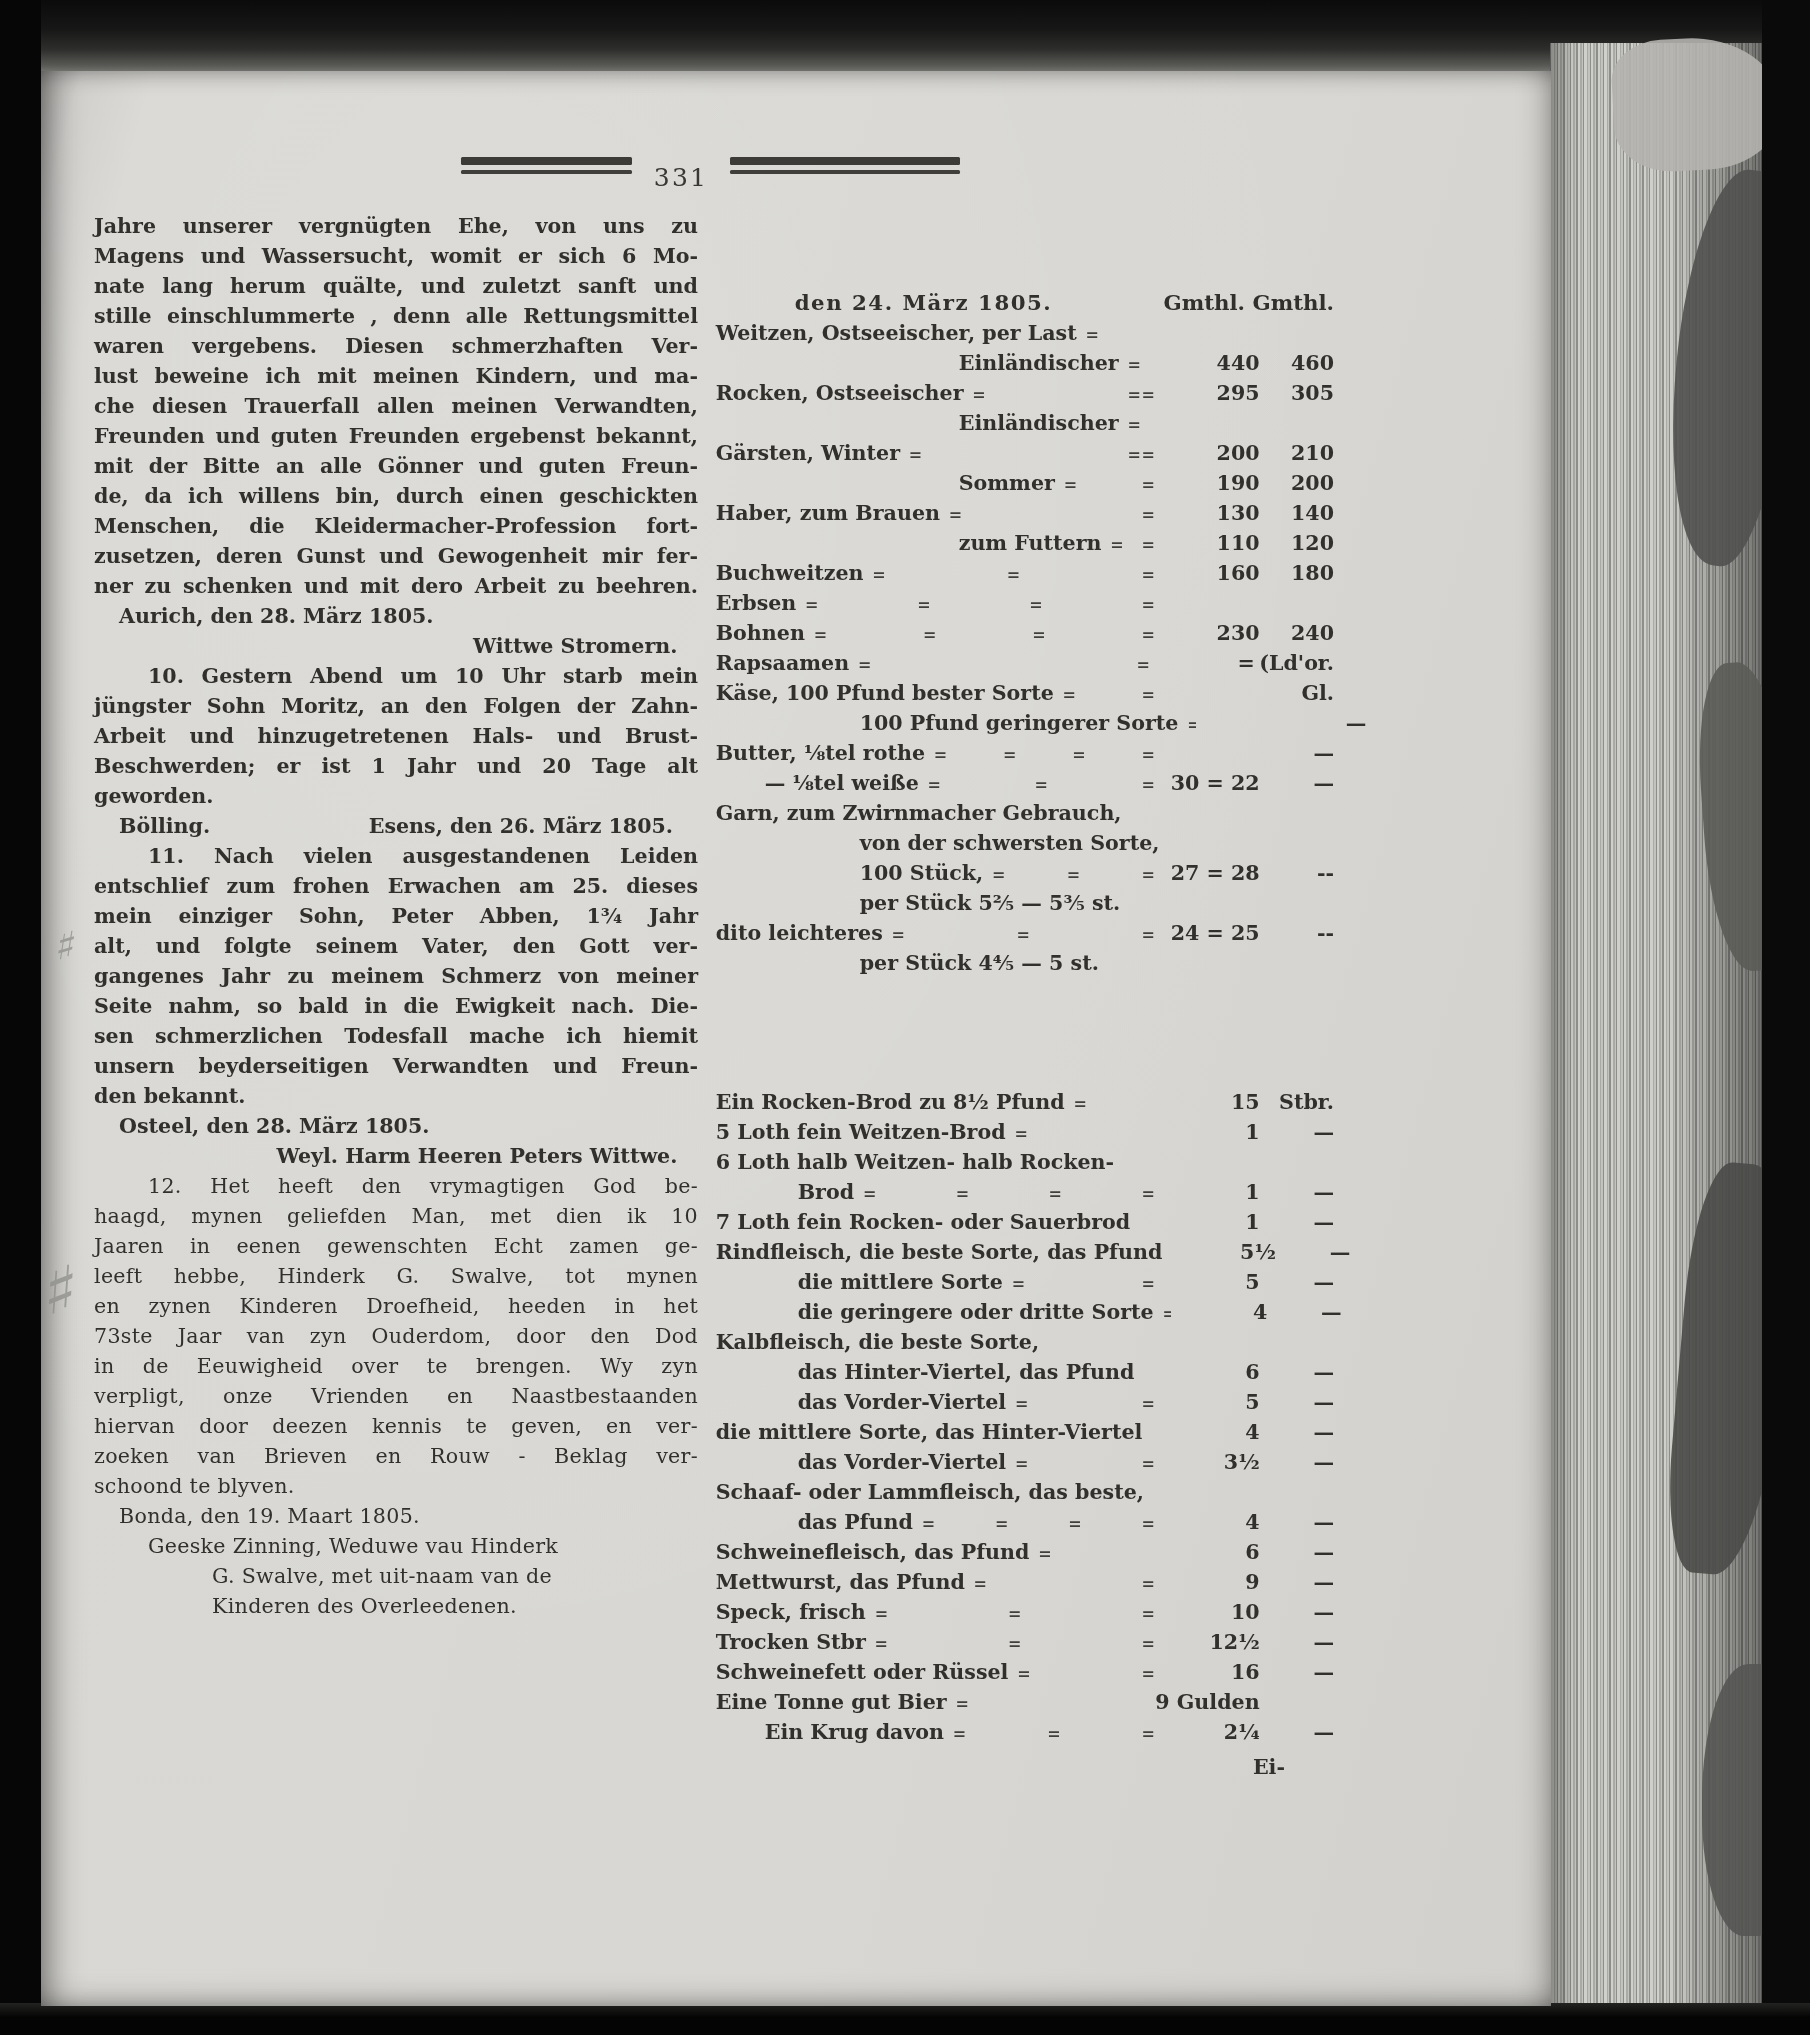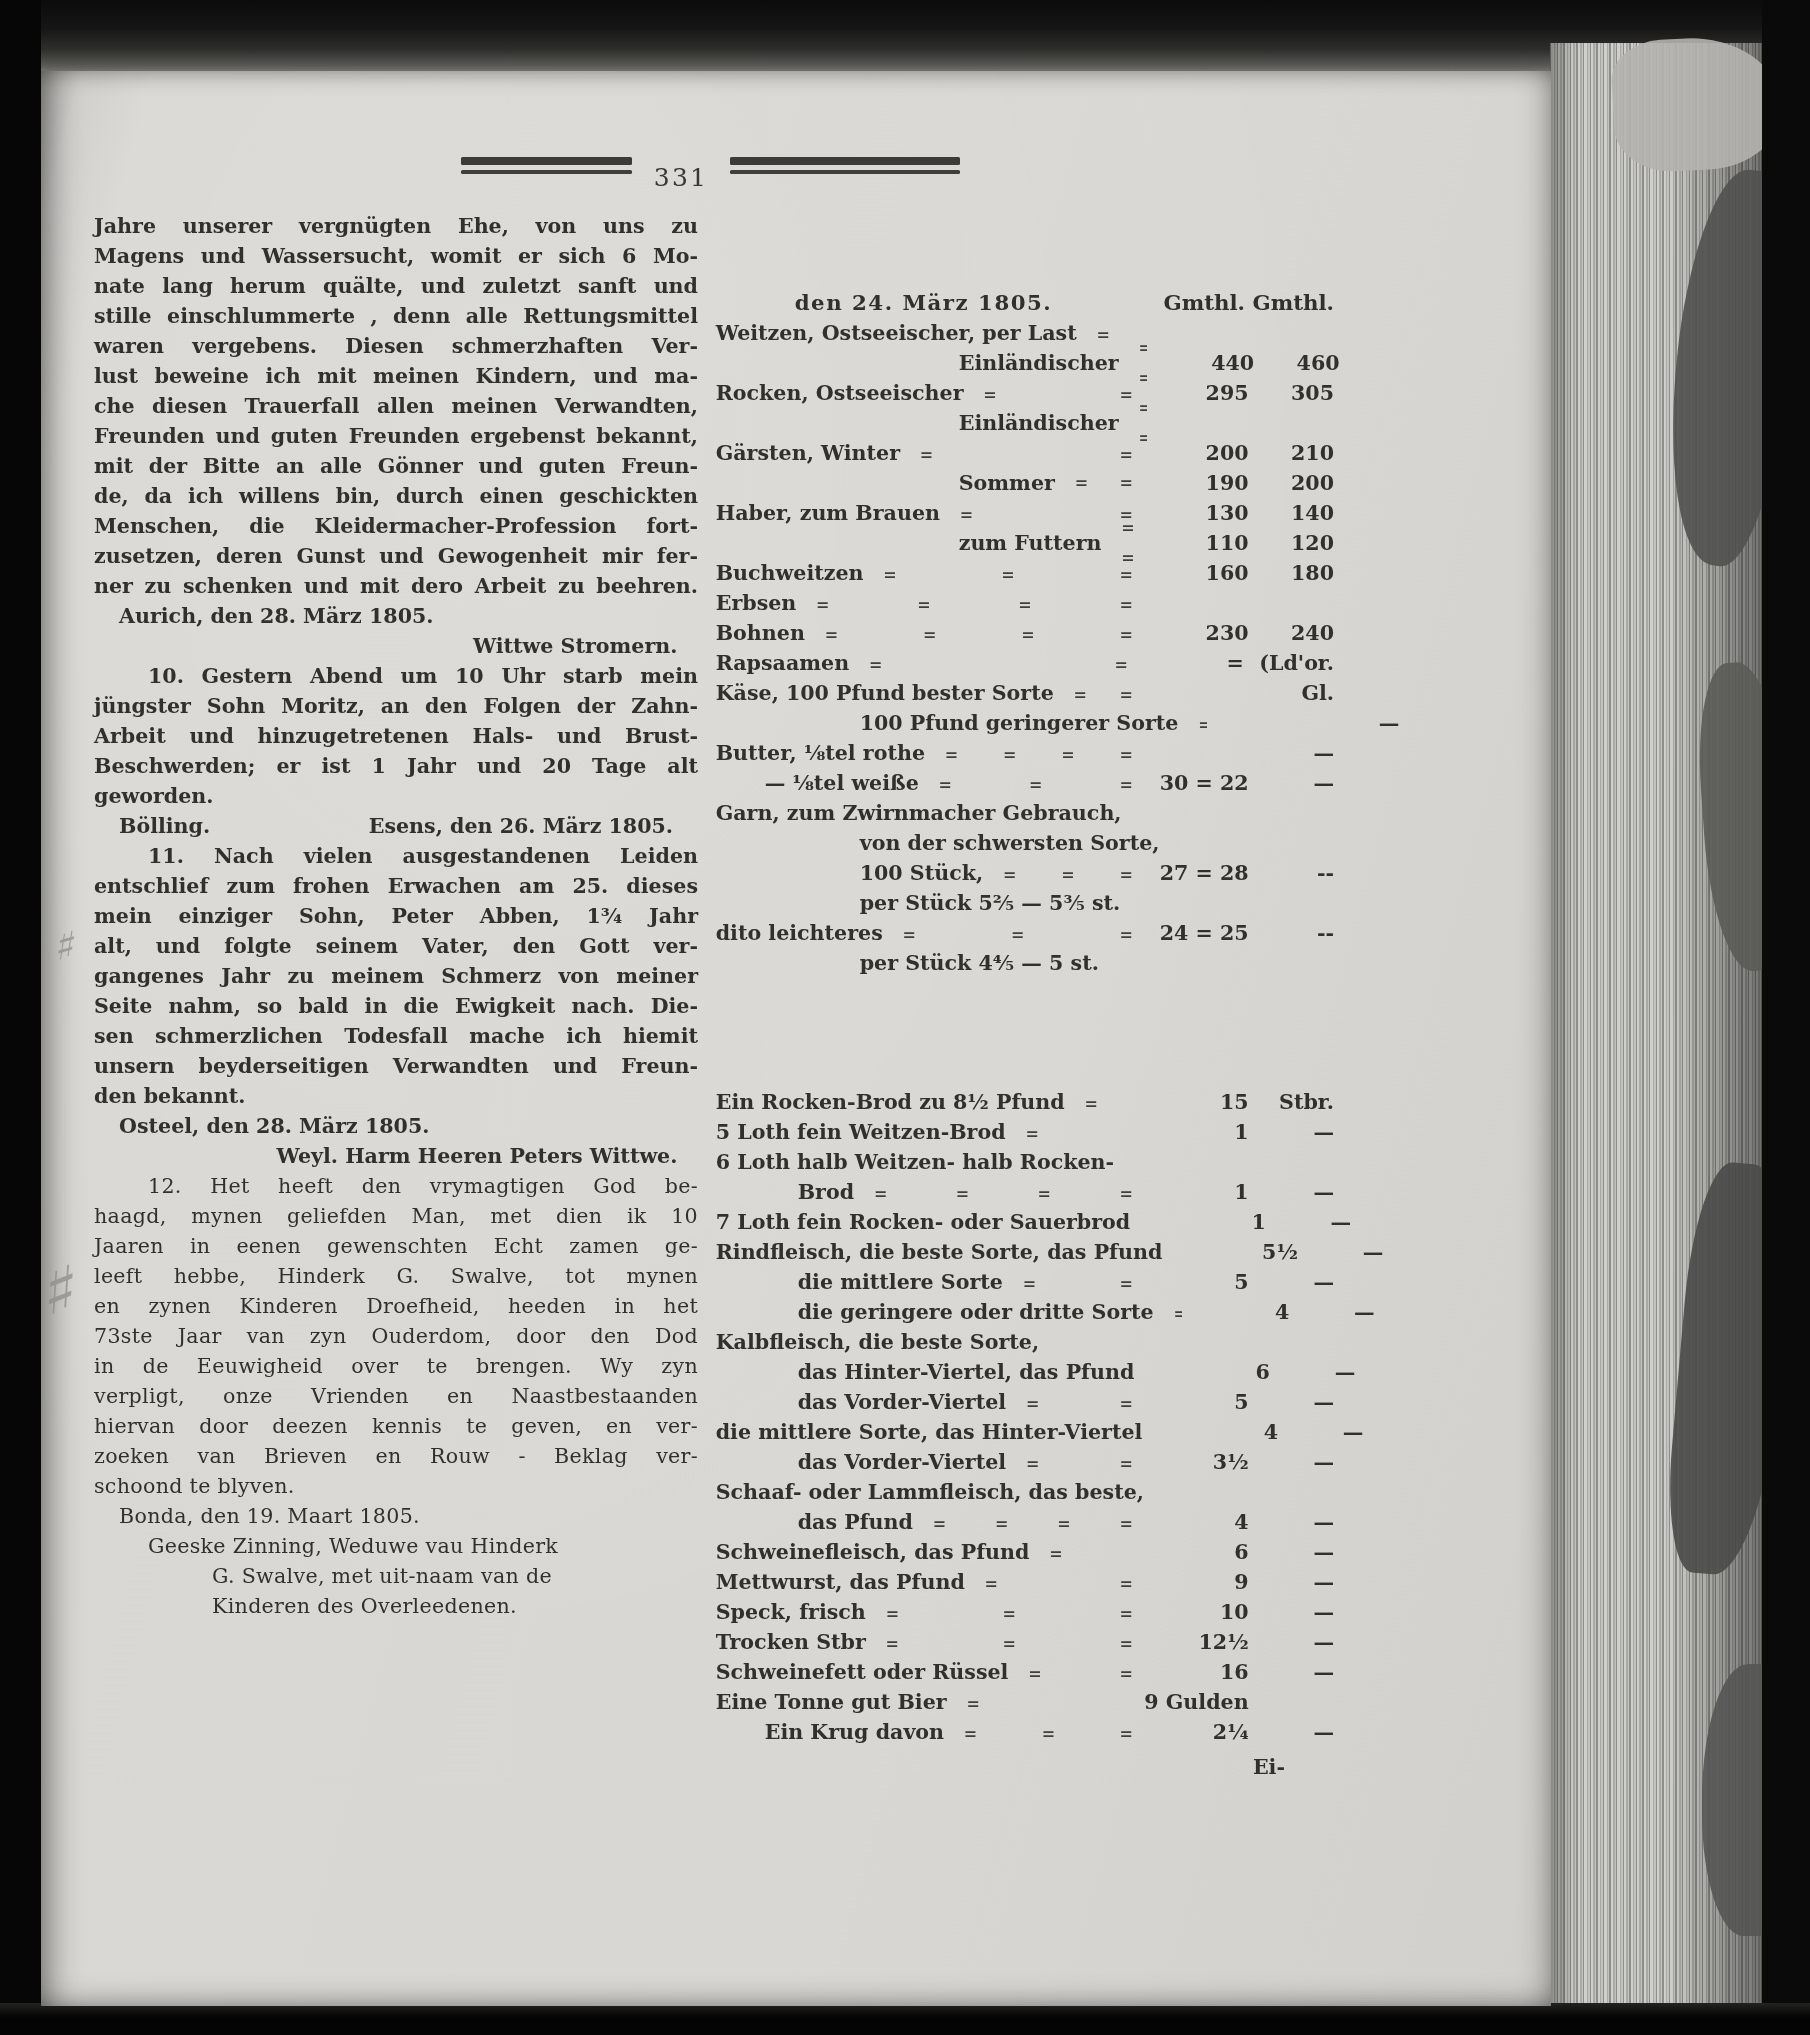--- a/index.html
+++ b/index.html
@@ -60,30 +60,30 @@
   .ln.split{display:flex;justify-content:space-between;padding-right:25px;}
   .ln .sig{float:right;}
   .ln.split .sig{float:none;}
 
   
   .tbl-title .tline{height:31px;line-height:31px;font-size:23.6px;font-weight:700;text-align:center;letter-spacing:0.7px;}
   .tbl-title div.tline + div.tline{letter-spacing:1.8px;}
   .date-row{display:flex;justify-content:space-between;height:31px;line-height:31px;
             font-size:21.3px;font-weight:700;padding-left:79px;margin-top:14px;}
   .date-row .dleft{letter-spacing:1.5px;}
-  .row{display:flex;align-items:baseline;height:30px;line-height:30px;font-size:20.6px;font-weight:700;gap:11px;}
+  .row{display:flex;align-items:baseline;height:30px;line-height:30px;font-size:20.6px;font-weight:700;}
   .row .lbl{white-space:nowrap;}
   .row .d{flex:1;min-width:0;text-align:justify;text-align-last:justify;
           padding:0 8.8px;font-size:16px;color:#413f3b;overflow:hidden;}
   .row .v1{min-width:96px;text-align:right;white-space:nowrap;}
   .row .v2{min-width:70px;text-align:right;white-space:nowrap;padding-left:4.4px;}
   .row.i1{padding-left:49px;}
   .row.i2{padding-left:82px;}
   .row.i3{padding-left:144px;}
-  .row.i4{padding-left:243px;align-items:center;}
+  .row.i4{padding-left:243px;}
   .aurich{margin-top:47px;}
   .catchword{height:32px;line-height:32px;text-align:right;padding-right:49px;
              font-size:20.6px;font-weight:700;margin-top:4.4px;}
 
   
   .pencil{position:absolute;color:#8d8d8a;opacity:.75;font-weight:400;
           font-family:"DejaVu Sans",sans-serif;pointer-events:none;}
   .pm-1{left:56px;top:922px;font-size:41px;transform:rotate(9deg);}
   .pm-2{left:44px;top:1251px;font-size:68px;transform:rotate(4deg);}
 </style>

